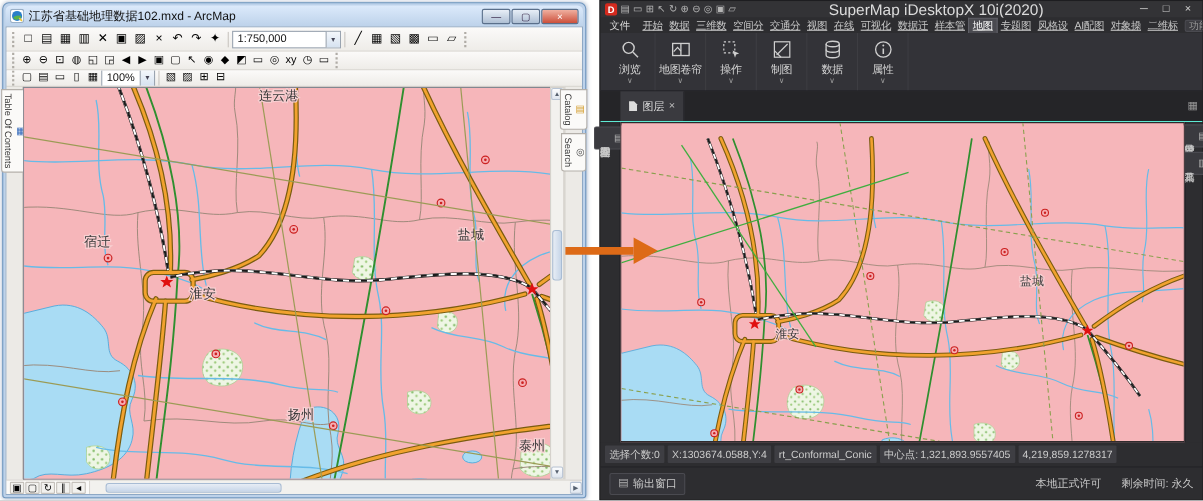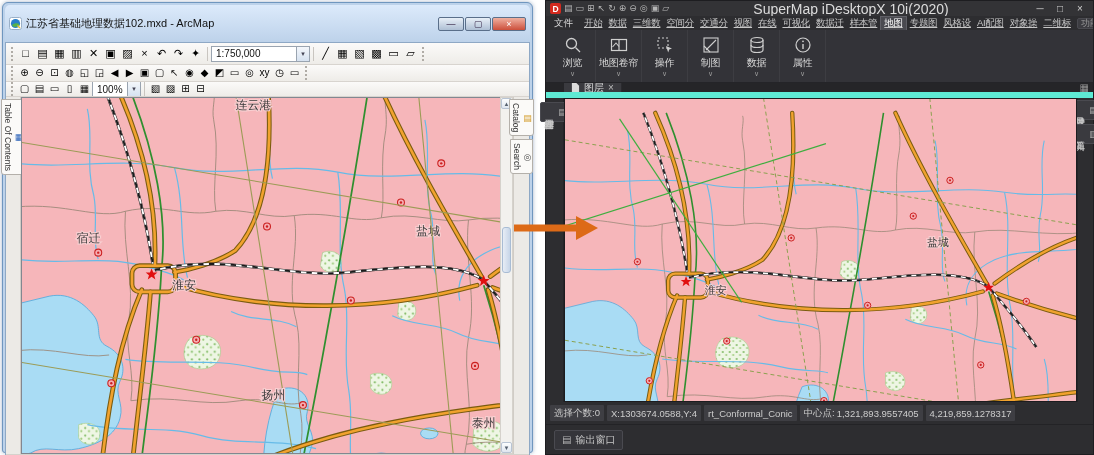--- a/index.html
+++ b/index.html
@@ -4,21 +4,21 @@
 <style>
   html,body{margin:0;padding:0;background:#fff;}
   *{box-sizing:border-box;}
   body{font-family:"Liberation Sans","DejaVu Sans",sans-serif;}
   #stage{position:relative;width:1094px;height:455px;background:#fff;overflow:hidden;}
 
   
   #arcmap{position:absolute;left:2px;top:2px;width:531px;height:451px;
     background:#bdd2ea;border:1px solid #6f96bf;border-radius:6px 6px 3px 3px;
     box-shadow:0 0 4px rgba(80,110,150,.5);padding:2px;}
-  .am-title{height:37px;display:flex;align-items:center;padding:0 4px;gap:4px;
+  .am-title{height:19px;display:flex;align-items:center;padding:0 4px;gap:4px;
     background:linear-gradient(#dceafb,#bdd2ea);border-radius:5px 5px 0 0;}
   .am-title-text{font-size:11px;color:#111;white-space:nowrap;overflow:hidden;flex:1;}
   .am-caption{display:flex;gap:1px;}
   .am-cap{width:26px;height:14px;font-size:9px;line-height:13px;text-align:center;color:#fff;
     border:1px solid #5a6f8a;border-radius:2px;background:linear-gradient(#e8eff7,#aebfd4);color:#324;}
   .am-cap.close{background:linear-gradient(#f0b0a0,#cc4f3b);color:#fff;width:34px;}
   .am-body{background:#f0eeeb;border:1px solid #8ea8c5;height:calc(100% - 19px);display:flex;flex-direction:column;}
   .am-menubar{height:15px;display:flex;align-items:center;padding:0 4px;background:#f5f3f0;font-size:10.5px;color:#1a1a1a;white-space:nowrap;}
   .am-menu-item{padding:0 4px;}
   .am-toolbar{display:flex;align-items:center;background:linear-gradient(#fbfaf9,#eeece8);border-bottom:1px solid #d8d4cf;padding:0 2px;white-space:nowrap;overflow:hidden;}
@@ -67,21 +67,21 @@
   .sm-tabhost{display:flex;align-items:flex-start;height:100%;text-decoration:underline;}
   .sm-tab{padding:0 3px;height:100%;display:flex;align-items:center;letter-spacing:-0.3px;}
   .sm-tab.active{background:#4a4a50;color:#ffffff;border:1px solid #5f5f66;border-bottom:none;}
   .sm-search{flex:1;min-width:70px;height:11px;margin:0 3px;background:#3c3c41;border:1px solid #4a4a50;border-radius:2px;display:flex;align-items:center;padding:0 3px;gap:3px;}
   .sm-search .ph{flex:1;color:#9a9a9a;font-size:9px;white-space:nowrap;overflow:hidden;}
   .sm-ribbon{height:53px;background:#333338;border-bottom:1px solid #242428;display:flex;align-items:stretch;padding-left:4px;}
   .rb-btn{width:46px;display:flex;flex-direction:column;align-items:center;justify-content:center;gap:1px;border-right:1px solid #3d3d42;padding:2px 1px;}
   .rb-btn svg{flex:none;}
   .rb-label{font-size:10px;color:#d6d6d6;white-space:nowrap;letter-spacing:-0.3px;}
   .rb-chev{font-size:7px;color:#9a9a9a;line-height:6px;}
-  .sm-doctabs{height:15px;background:#252528;display:flex;align-items:center;justify-content:space-between;border-bottom:6px solid #5eead4;}
+  .sm-doctabs{height:28px;background:#252528;display:flex;align-items:center;justify-content:space-between;border-bottom:1px solid #5eead4;}
   .doctab{height:100%;display:flex;align-items:center;gap:4px;background:#3a3a3f;color:#dddddd;font-size:10px;padding:0 7px;margin-left:18px;border-right:1px solid #2a2a2e;}
   .doctab .x{color:#bbbbbb;font-size:10px;}
   .panel-ic{color:#999;font-size:10px;padding-right:4px;}
   .sm-body{flex:1;display:flex;min-height:0;}
   .sm-left-gutter{width:18px;background:#2d2d30;border-right:1px solid #242428;display:flex;flex-direction:column;align-items:center;padding-top:4px;}
   .sm-vtab{writing-mode:vertical-rl;font-size:9.5px;color:#c8c8c8;background:#3a3a3f;border:1px solid #4a4a50;border-radius:2px;padding:4px 1px;display:flex;flex-direction:column;align-items:center;gap:3px;}
   .sm-vtab .vicon{writing-mode:horizontal-tb;font-size:9px;color:#b5b5b5;}
   .sm-mapwrap{flex:1;background:#f6b6ba;border:1px solid #1c1c1f;min-width:0;position:relative;}
   .sm-right-gutter{width:16px;background:#2d2d30;border-left:1px solid #242428;display:flex;flex-direction:column;align-items:center;gap:4px;padding-top:2px;}
   .sm-status{height:22px;display:flex;align-items:center;gap:3px;background:#2d2d30;padding:0 4px;font-size:9.5px;color:#cccccc;white-space:nowrap;overflow:hidden;}
@@ -653,20 +653,24 @@
     <span class="sf">
       <span>4,219,859.1278317</span>
     </span>
 
   </div>
   <div class="sm-bottom">
     <span class="out-btn">
       <span style="color:#b5b5b5">▤</span>
       <span>输出窗口</span>
     </span>
+    <span class="lic">
+      <span>本地正式许可</span>
+      <span>剩余时间: 永久</span>
+    </span>
   </div>
 </div>
 
 <svg id="migrate-arrow" viewBox="0 0 100 44">
   <line x1="10" y1="22" x2="72" y2="22" stroke="#dd6a17" stroke-width="7"></line>
   <polygon points="72,10 72,34 94,22" fill="#dd6a17"></polygon>
 </svg>
 
 </div>
 

